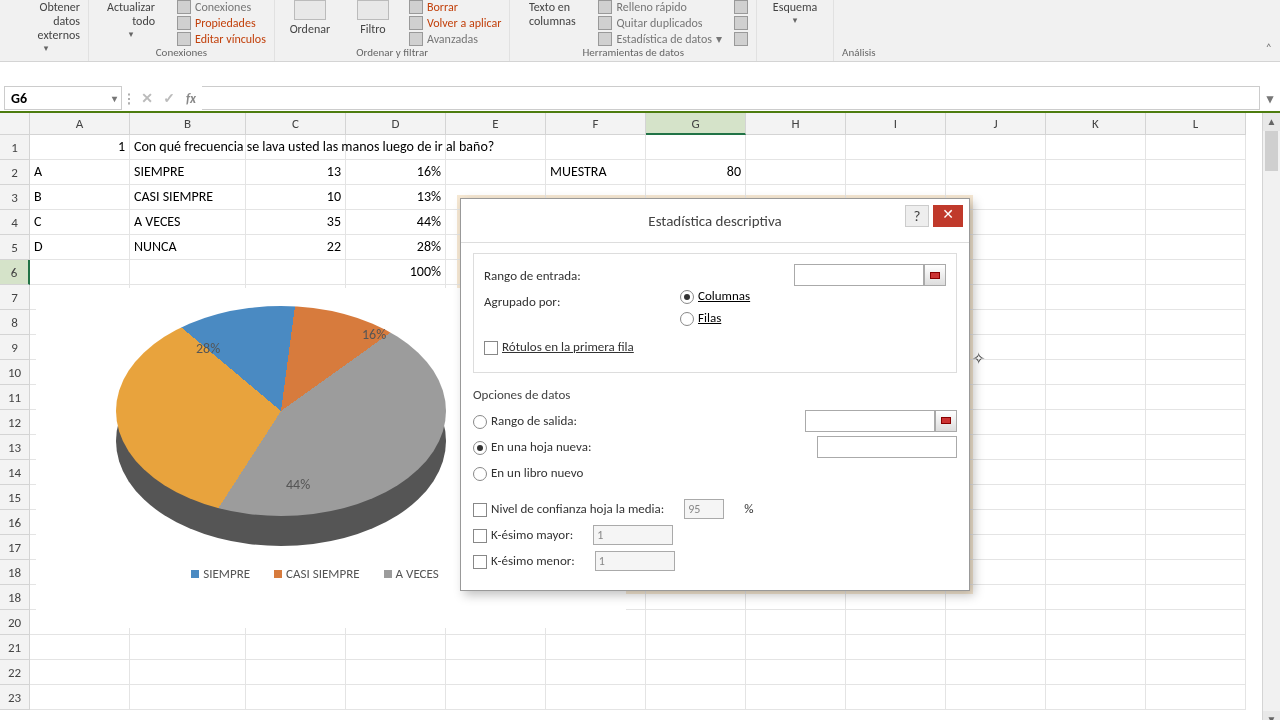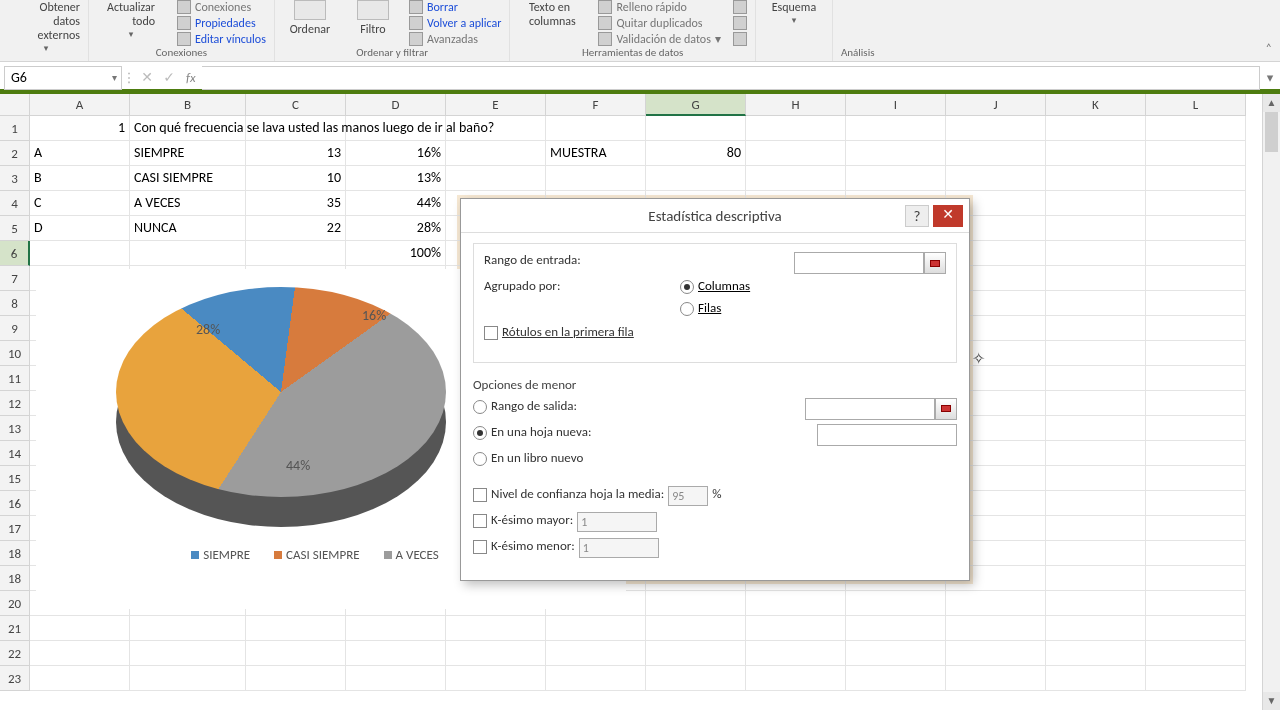--- a/index.html
+++ b/index.html
@@ -11,21 +11,21 @@
 .ribbon-group-items { display: flex; gap: 12px; flex: 1; align-items: flex-start; padding-top: 0; }
 .ribbon-group-label { color: #666; font-size: 11px; margin-top: auto; padding-bottom: 2px; }
 .ribbon-btn-big { display: flex; flex-direction: column; align-items: center; width: 68px; font-size: 12px; color: #444; cursor: pointer; }
 .ribbon-btn-big .icon-box { width: 32px; height: 20px; background: #e8e8e8; border: 1px solid #bbb; margin-bottom: 2px; }
 .ribbon-sub { display: flex; flex-direction: column; gap: 2px; font-size: 12px; color: #777; }
 .ribbon-sub-item { display: flex; align-items: center; gap: 4px; cursor: pointer; }
 .ribbon-sub-item .mini-icon { width: 14px; height: 14px; background: #d0d0d0; border: 1px solid #999; }
 .collapse-arrow { position: absolute; right: 8px; bottom: 6px; color: #777; font-size: 12px; cursor: pointer; }
 
 
-.formula-row { height: 28px; display: flex; align-items: center; border-bottom: 5px solid #4d7c0f; background: #fff; margin-top: 4px; }
+.formula-row { height: 28px; display: flex; align-items: center; border-bottom: 2px solid #4d7c0f; background: #fff; margin-top: 23px; font-weight: bold; }
 .name-box { width: 118px; height: 24px; border: 1px solid #ccc; margin-left: 4px; display: flex; align-items: center; padding: 0 6px; font-size: 14px; position: relative; }
 .name-box-dd { position: absolute; right: 4px; color: #777; font-size: 10px; }
 .fx-sep { width: 14px; text-align: center; color: #aaa; }
 .fx-btn { width: 22px; text-align: center; color: #bbb; cursor: pointer; font-size: 14px; }
 .fx-label { font-style: italic; color: #888; margin: 0 6px; }
 .formula-input { flex: 1; height: 24px; border: 1px solid #ccc; border-left: none; background: #fff; }
 .formula-dd { width: 20px; text-align: center; color: #777; }
 
 
 .grid-area { position: relative; height: 616px; display: flex; }
@@ -57,43 +57,43 @@
     #e8a33d 262.8deg 360deg);
 }
 .pie-label { position: absolute; font-size: 14px; color: #555; }
 .legend { display: flex; gap: 24px; justify-content: center; font-size: 13px; color: #555; margin-top: 8px; }
 .legend-item { display: flex; align-items: center; gap: 4px; }
 .legend-sq { width: 8px; height: 8px; }
 
 
 .dialog { position: absolute; left: 460px; top: 198px; width: 510px; background: #fff; border: 1px solid #999; box-shadow: 4px 4px 10px rgba(0,0,0,0.25); }
 .dlg-fade { position: absolute; left:-4px; top:-4px; right:-4px; bottom:-4px; background: rgba(230,190,130,0.35); z-index:-1; }
-.dlg-title { height: 34px; background: #fff; border-bottom: 1px solid #ddd; display: flex; align-items: center; justify-content: center; position: relative; font-size: 15px; color: #444; }
+.dlg-title { height: 44px; background: #fff; border-bottom: 1px solid #ddd; display: flex; align-items: center; justify-content: center; position: relative; font-size: 15px; color: #444; }
 .dlg-help { position: absolute; right: 40px; top: 6px; width: 24px; height: 22px; background: #eee; border: 1px solid #ccc; text-align: center; line-height: 20px; cursor: pointer; }
 .dlg-close { position: absolute; right: 6px; top: 6px; width: 30px; height: 22px; background: #c0392b; color: #fff; text-align: center; line-height: 20px; cursor: pointer; font-size: 14px; }
 .dlg-body { display: flex; padding: 10px 12px 16px; gap: 14px; }
 .dlg-left { flex: 1; }
 .dlg-right { width: 90px; display: flex; flex-direction: column; gap: 10px; align-items: stretch; }
 .dlg-btn { height: 26px; border: 1px solid #999; background: linear-gradient(#fff,#eee); font-size: 13px; cursor: pointer; }
 .grp { border: 1px solid #ddd; padding: 8px 10px 12px; margin-bottom: 14px; }
 .grp-title { font-size: 13px; color: #444; margin-bottom: 6px; }
-.form-row { display: flex; gap: 4px; min-height: 26px; font-size: 13px; color: #333; }
+.form-row { display: flex; align-items: center; gap: 20px; min-height: 26px; font-size: 13px; color: #333; }
 .form-row label { flex: 0 0 auto; }
 .inp-ref { width: 130px; height: 22px; border: 1px solid #aaa; background: #fff; }
 .ref-btn { width: 22px; height: 22px; border: 1px solid #aaa; background: linear-gradient(#fff,#ddd); display: inline-flex; align-items: center; justify-content: center; }
 .ref-btn::before { content:""; width:8px; height:5px; background:#c33; border:1px solid #800; }
 .inp-ref-row{display:flex;gap:0;margin-left:auto}
 .radio,.chk{width:14px;height:14px;border:1px solid #888;display:inline-block;vertical-align:middle;margin-right:4px;position:relative}
 .radio{border-radius:50%}
 .radio.on::after{content:"";position:absolute;left:3px;top:3px;width:6px;height:6px;border-radius:50%;background:#333}
 .sub-col{margin-left:138px;display:flex;flex-direction:column;gap:6px}
 .ul{text-decoration:underline}
 .small-inp{width:40px;height:20px;border:1px solid #aaa;background:#f5f5f5;text-align:left;padding:0 3px;font-size:12px;color:#888}
 .out-inp{width:140px;height:22px;border:1px solid #aaa;background:#fff}
-.dim{color:#1d4ed8}
+.dim{color:#c2410c}
 
 
 .vscroll { width: 18px; background: #f1f1f1; border-left: 1px solid #d4d4d4; display: flex; flex-direction: column; }
 .scroll-arrow { height: 18px; background: #e8e8e8; text-align: center; font-size: 10px; color: #666; line-height: 18px; cursor: pointer; }
 .scroll-track { flex: 1; position: relative; }
 .scroll-thumb { position: absolute; top: 0; left: 2px; right: 2px; height: 40px; background: #cfcfcf; }
 
 .cursor-cross { position: absolute; left: 972px; top: 349px; font-size: 16px; color: #444; pointer-events: none; }
 </style>
 </head>
@@ -169,21 +169,21 @@
         </div>
       <div class="ribbon-sub">
         <div class="ribbon-sub-item">
             <span class="mini-icon"></span>
             <span>Relleno rápido</span>
           </div>
         <div class="ribbon-sub-item">
             <span class="mini-icon"></span>
             <span>Quitar duplicados</span>
           </div>
-        <div class="ribbon-sub-item"><span class="mini-icon"></span><span>Validación de datos</span> ▾</div>
+        <div class="ribbon-sub-item"><span class="mini-icon"></span><span>Estadística de datos</span> ▾</div>
       </div>
       <div class="ribbon-sub">
           <div class="ribbon-sub-item">
             <span class="mini-icon"></span>
           </div>
           <div class="ribbon-sub-item">
             <span class="mini-icon"></span>
           </div>
           <div class="ribbon-sub-item">
             <span class="mini-icon"></span>
@@ -648,21 +648,21 @@
         </div>
         <div class="sub-col" style="margin-left:196px;margin-top:-26px">
           <label><span class="radio on"></span><span class="ul">Columnas</span></label>
           <label><span class="radio"></span><span class="ul">Filas</span></label>
         </div>
         <div class="form-row" style="margin-top:8px">
           <label><span class="chk"></span><span class="ul">Rótulos en la primera fila</span></label>
         </div>
       </div>
       <div>
-        <div class="grp-title">Opciones de menor</div>
+        <div class="grp-title">Opciones de datos</div>
         <div class="form-row">
           <label><span class="radio"></span><span>Rango de salida:</span></label>
           <div class="inp-ref-row">
               <input class="inp-ref dim" disabled="" style="">
               <div class="ref-btn"></div>
             </div>
         </div>
         <div class="form-row">
           <label><span class="radio on"></span><span>En una hoja nueva:</span></label>
           <input class="out-inp" style="margin-left: auto;">

